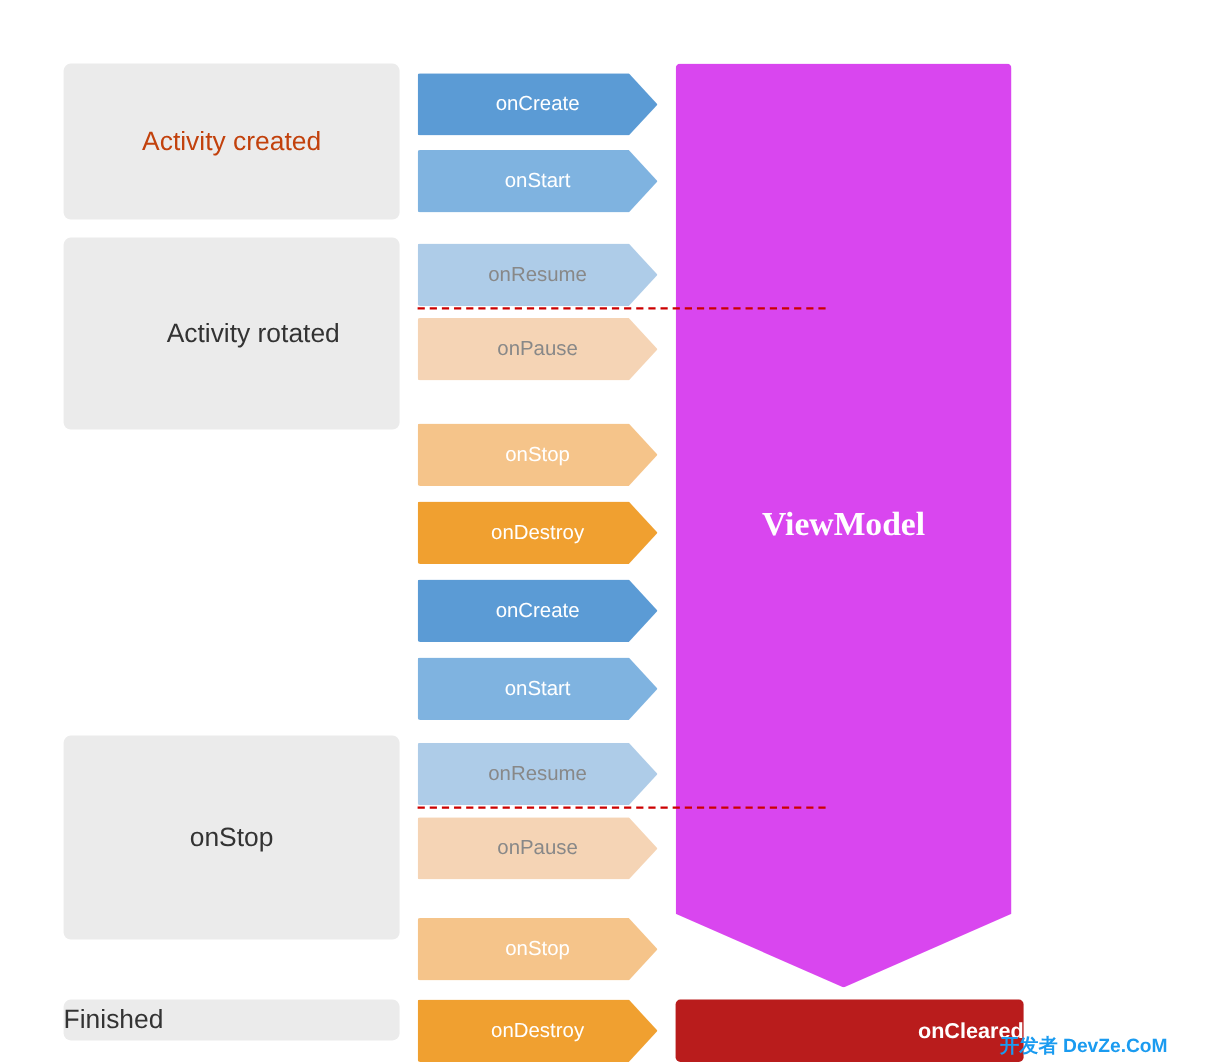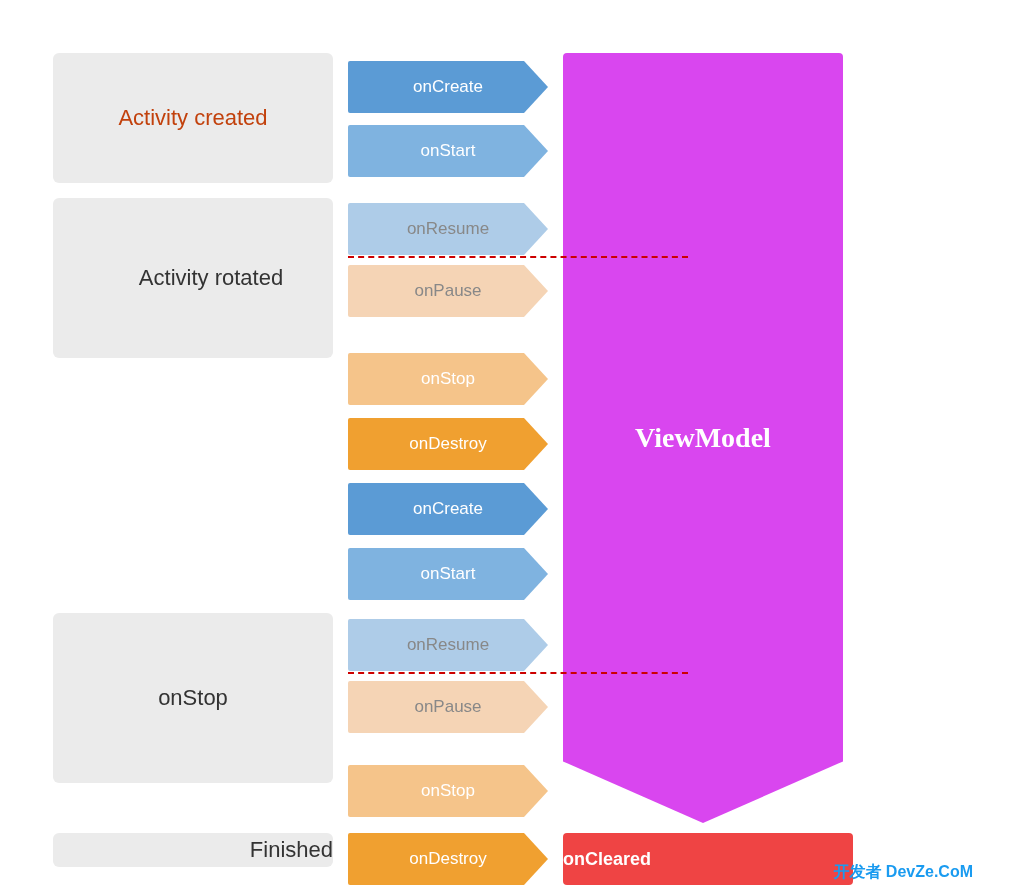--- a/index.html
+++ b/index.html
@@ -39,21 +39,21 @@
                 background:#ebebeb; border-radius:6px; display:flex; align-items:center; justify-content:center;padding-left:36px;">
       <span style="font-size:22px; color:#333;">Activity rotated</span>
     </div>
 
     <div style="position:absolute; left:0; top:570px; width:280px; height:170px;
                 background:#ebebeb; border-radius:6px; display:flex; align-items:center; justify-content:center;">
       <span style="font-size:22px; color:#333;">onStop</span>
     </div>
 
     <div style="position:absolute; left:0; top:790px; width:280px; height:34px;
-                background:#ebebeb; border-radius:6px; display:flex; align-items:center; justify-content:flex-end;">
+                background:#ebebeb; border-radius:6px; display:flex; align-items:center; justify-content:flex-start;">
       <span style="font-size:22px; color:#333;">Finished</span>
     </div>
 
     <div style="position:absolute; left:295px; top:18px; width:200px; height:52px;
                 background:#5b9bd5; display:flex; align-items:center; justify-content:center;
                 clip-path:polygon(0 0,88% 0,100% 50%,88% 100%,0 100%); border-radius:2px;">
       <span style="font-size:17px; color:#fff; font-weight:500;">onCreate</span>
     </div>
 
     <div style="position:absolute; left:295px; top:82px; width:200px; height:52px;
@@ -129,22 +129,22 @@
     </div>
 
     <div style="position:absolute; left:510px; top:10px; width:280px; height:770px;
                 background:#d946ef; border-radius:4px;
                 clip-path: polygon(0 0, 100% 0, 100% 92%, 50% 100%, 0 92%);
                 display:flex; align-items:center; justify-content:center;font-family:Liberation Serif, serif;">
       <span style="font-size:28px; font-weight:bold; color:#fff;">ViewModel</span>
     </div>
 
     <div style="position:absolute; left:510px; top:790px; width:290px; height:52px;
-                background:#ef4444; border-radius:4px;
-                display:flex; align-items:center; justify-content:flex-start;">
+                background:#b91c1c; border-radius:4px;
+                display:flex; align-items:center; justify-content:flex-end;">
       <span style="font-size:18px; font-weight:bold; color:#fff;">onCleared</span>
     </div>
 
     <div style="position:absolute; right:0; bottom:0; font-size:16px; color:#1a9bf0; font-weight:bold;">
       <span>开发者 DevZe.CoM</span>
     </div>
   </div>
 </div>
 
 </body></html>

